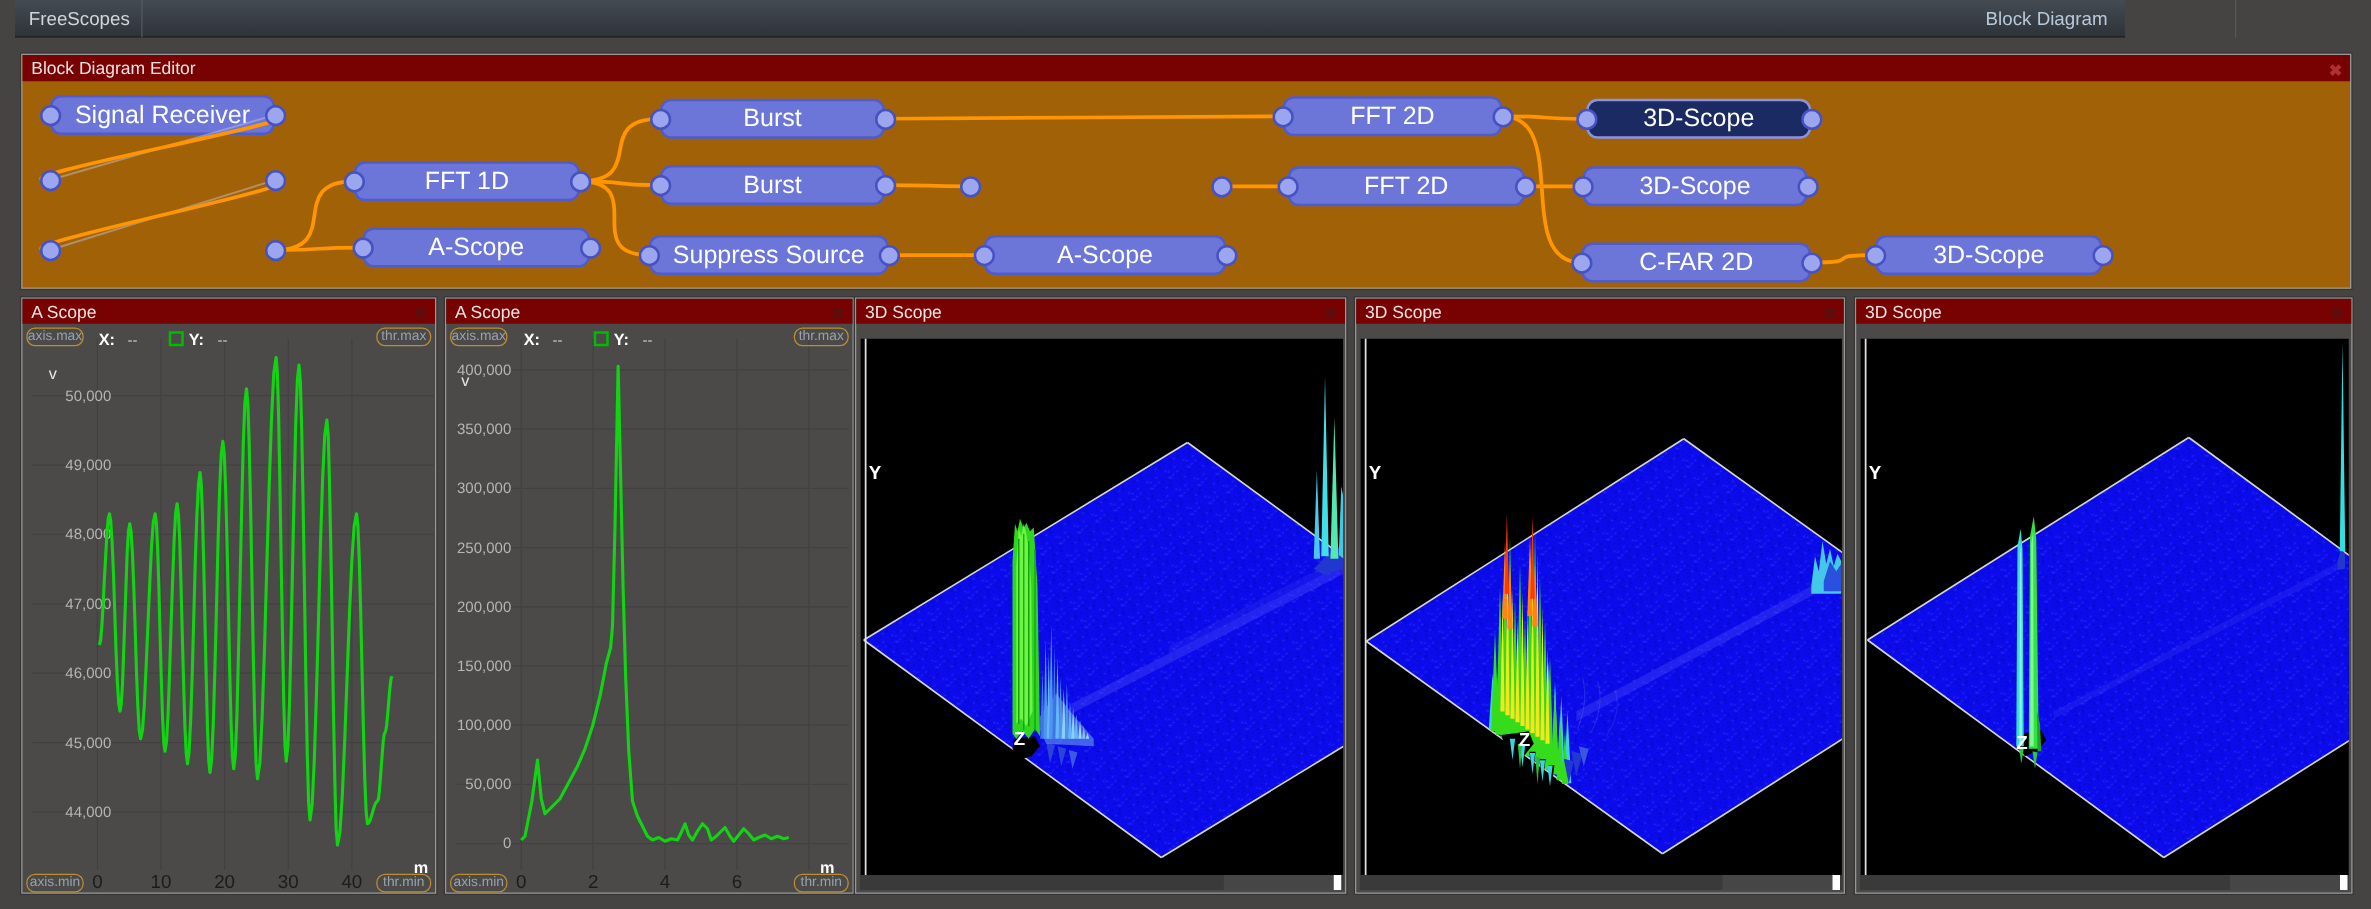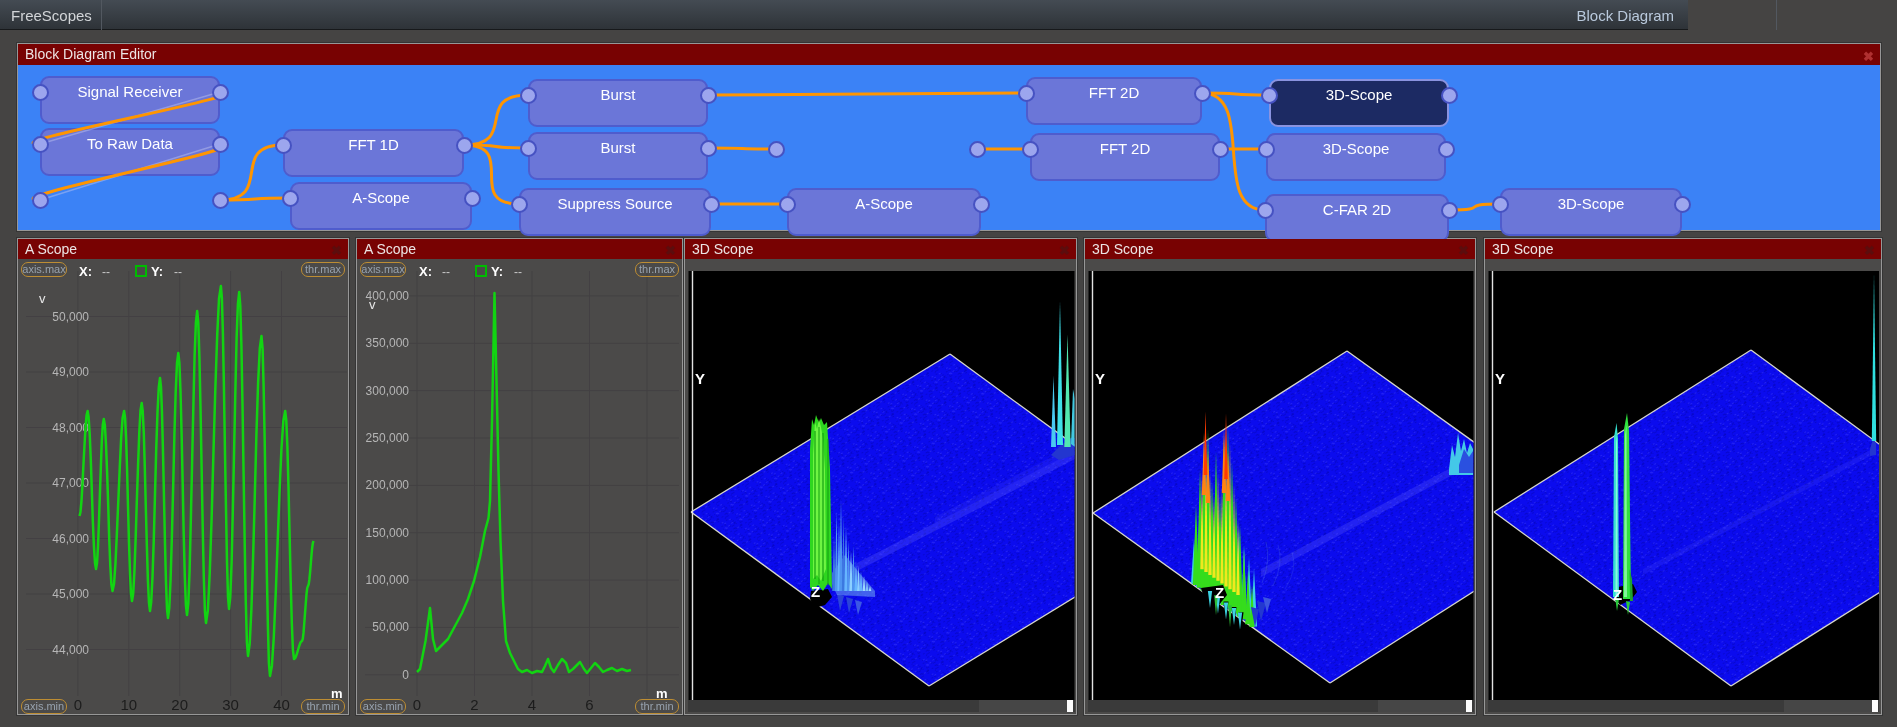--- a/index.html
+++ b/index.html
@@ -1,42 +1,41 @@
 <!DOCTYPE html>
 <html><head><meta charset="utf-8"><style>
 *{margin:0;padding:0;box-sizing:border-box}
 html,body{width:1897px;height:727px;background:#454443;font-family:"Liberation Sans",sans-serif;overflow:hidden}
 body{position:relative}
-.topbar{position:absolute;left:0;top:0;width:1688px;height:30px;background:linear-gradient(#444b53,#2e3338);border-bottom:1px solid #17191b}
+.topbar{position:absolute;left:12px;top:0;width:1688px;height:30px;background:linear-gradient(#444b53,#2e3338);border-bottom:1px solid #17191b}
 .tsep{position:absolute;top:0;height:30px;width:1px;background:#525860}
 .brand{position:absolute;left:11px;top:7px;font-size:15px;color:#d2d5d8}
 .navr{position:absolute;right:14px;top:7px;font-size:15px;color:#b9c9dc}
 .panel{position:absolute;background:#4b4a49;border:1px solid #979797;box-shadow:0 0 0 1px #353535}
 .ptitle{position:absolute;left:0;top:0;right:0;height:20px;background:#780202;color:#ece4e4;font-size:14px;line-height:20px;padding-left:7px;z-index:5}
 .pclose{position:absolute;top:2px;right:6px;color:#5c0d0d;font-weight:bold;font-size:13px}
-.node{position:absolute;background:#6b76d8;border:2px solid #4f5ccd;border-radius:9px;color:#fff;text-align:center;font-size:15px;line-height:28px;height:48px;z-index:2}
+.node{position:absolute;background:#6b76d8;border:2px solid #4f5ccd;border-radius:9px;color:#fff;text-align:center;font-size:20px;line-height:28px;height:32px;z-index:2}
 .nsel{background:#1c2a63;border-color:#8a93e0}
 .port{position:absolute;width:17px;height:17px;border-radius:50%;background:#9ca6ee;border:2px solid #4652c2;z-index:4}
 .esvg{position:absolute;left:0;top:0;z-index:3}
 .csvg{position:absolute;left:0;top:0;z-index:1}
 .btn{position:absolute;height:15px;border:1px solid #bd8d33;border-radius:7px;font-size:11px;line-height:13px;color:#97a2ae;text-align:center;z-index:6}
 .wlab{position:absolute;color:#fff;font-weight:bold;font-size:13px;z-index:6}
 .zlab{position:absolute;color:#fff;font-weight:bold;font-size:15px;z-index:6}
 </style></head>
 <body>
 <div class="topbar">
     <div class="tsep" style="left:101px"></div>
     <div class="tsep" style="left:1776px"></div>
     <span class="brand">FreeScopes</span>
     <span class="navr">Block Diagram</span>
   </div>
-<div class="panel" style="left:17px;top:43px;width:1864px;height:188px;background:#3b82f6">
+<div class="panel" style="left:17px;top:43px;width:1864px;height:188px;background:#a16207">
 <div class="ptitle" style="height:21px;line-height:21px">Block Diagram Editor<span class="pclose" style="color:#b03030">✖</span></div>
 <div class="node" style="left:22px;top:32px;width:180px">Signal Receiver</div>
-<div class="node" style="left:22px;top:84px;width:180px">To Raw Data</div>
 <div class="node" style="left:265px;top:85px;width:181px">FFT 1D</div>
 <div class="node" style="left:272px;top:138px;width:182px">A-Scope</div>
 <div class="node" style="left:510px;top:35px;width:180px">Burst</div>
 <div class="node" style="left:510px;top:88px;width:180px">Burst</div>
 <div class="node" style="left:501px;top:144px;width:192px">Suppress Source</div>
 <div class="node" style="left:769px;top:144px;width:194px">A-Scope</div>
 <div class="node" style="left:1008px;top:33px;width:176px">FFT 2D</div>
 <div class="node" style="left:1012px;top:89px;width:190px">FFT 2D</div>
 <div class="node" style="left:1247px;top:150px;width:184px">C-FAR 2D</div>
 <div class="node nsel" style="left:1251px;top:35px;width:180px">3D-Scope</div>

